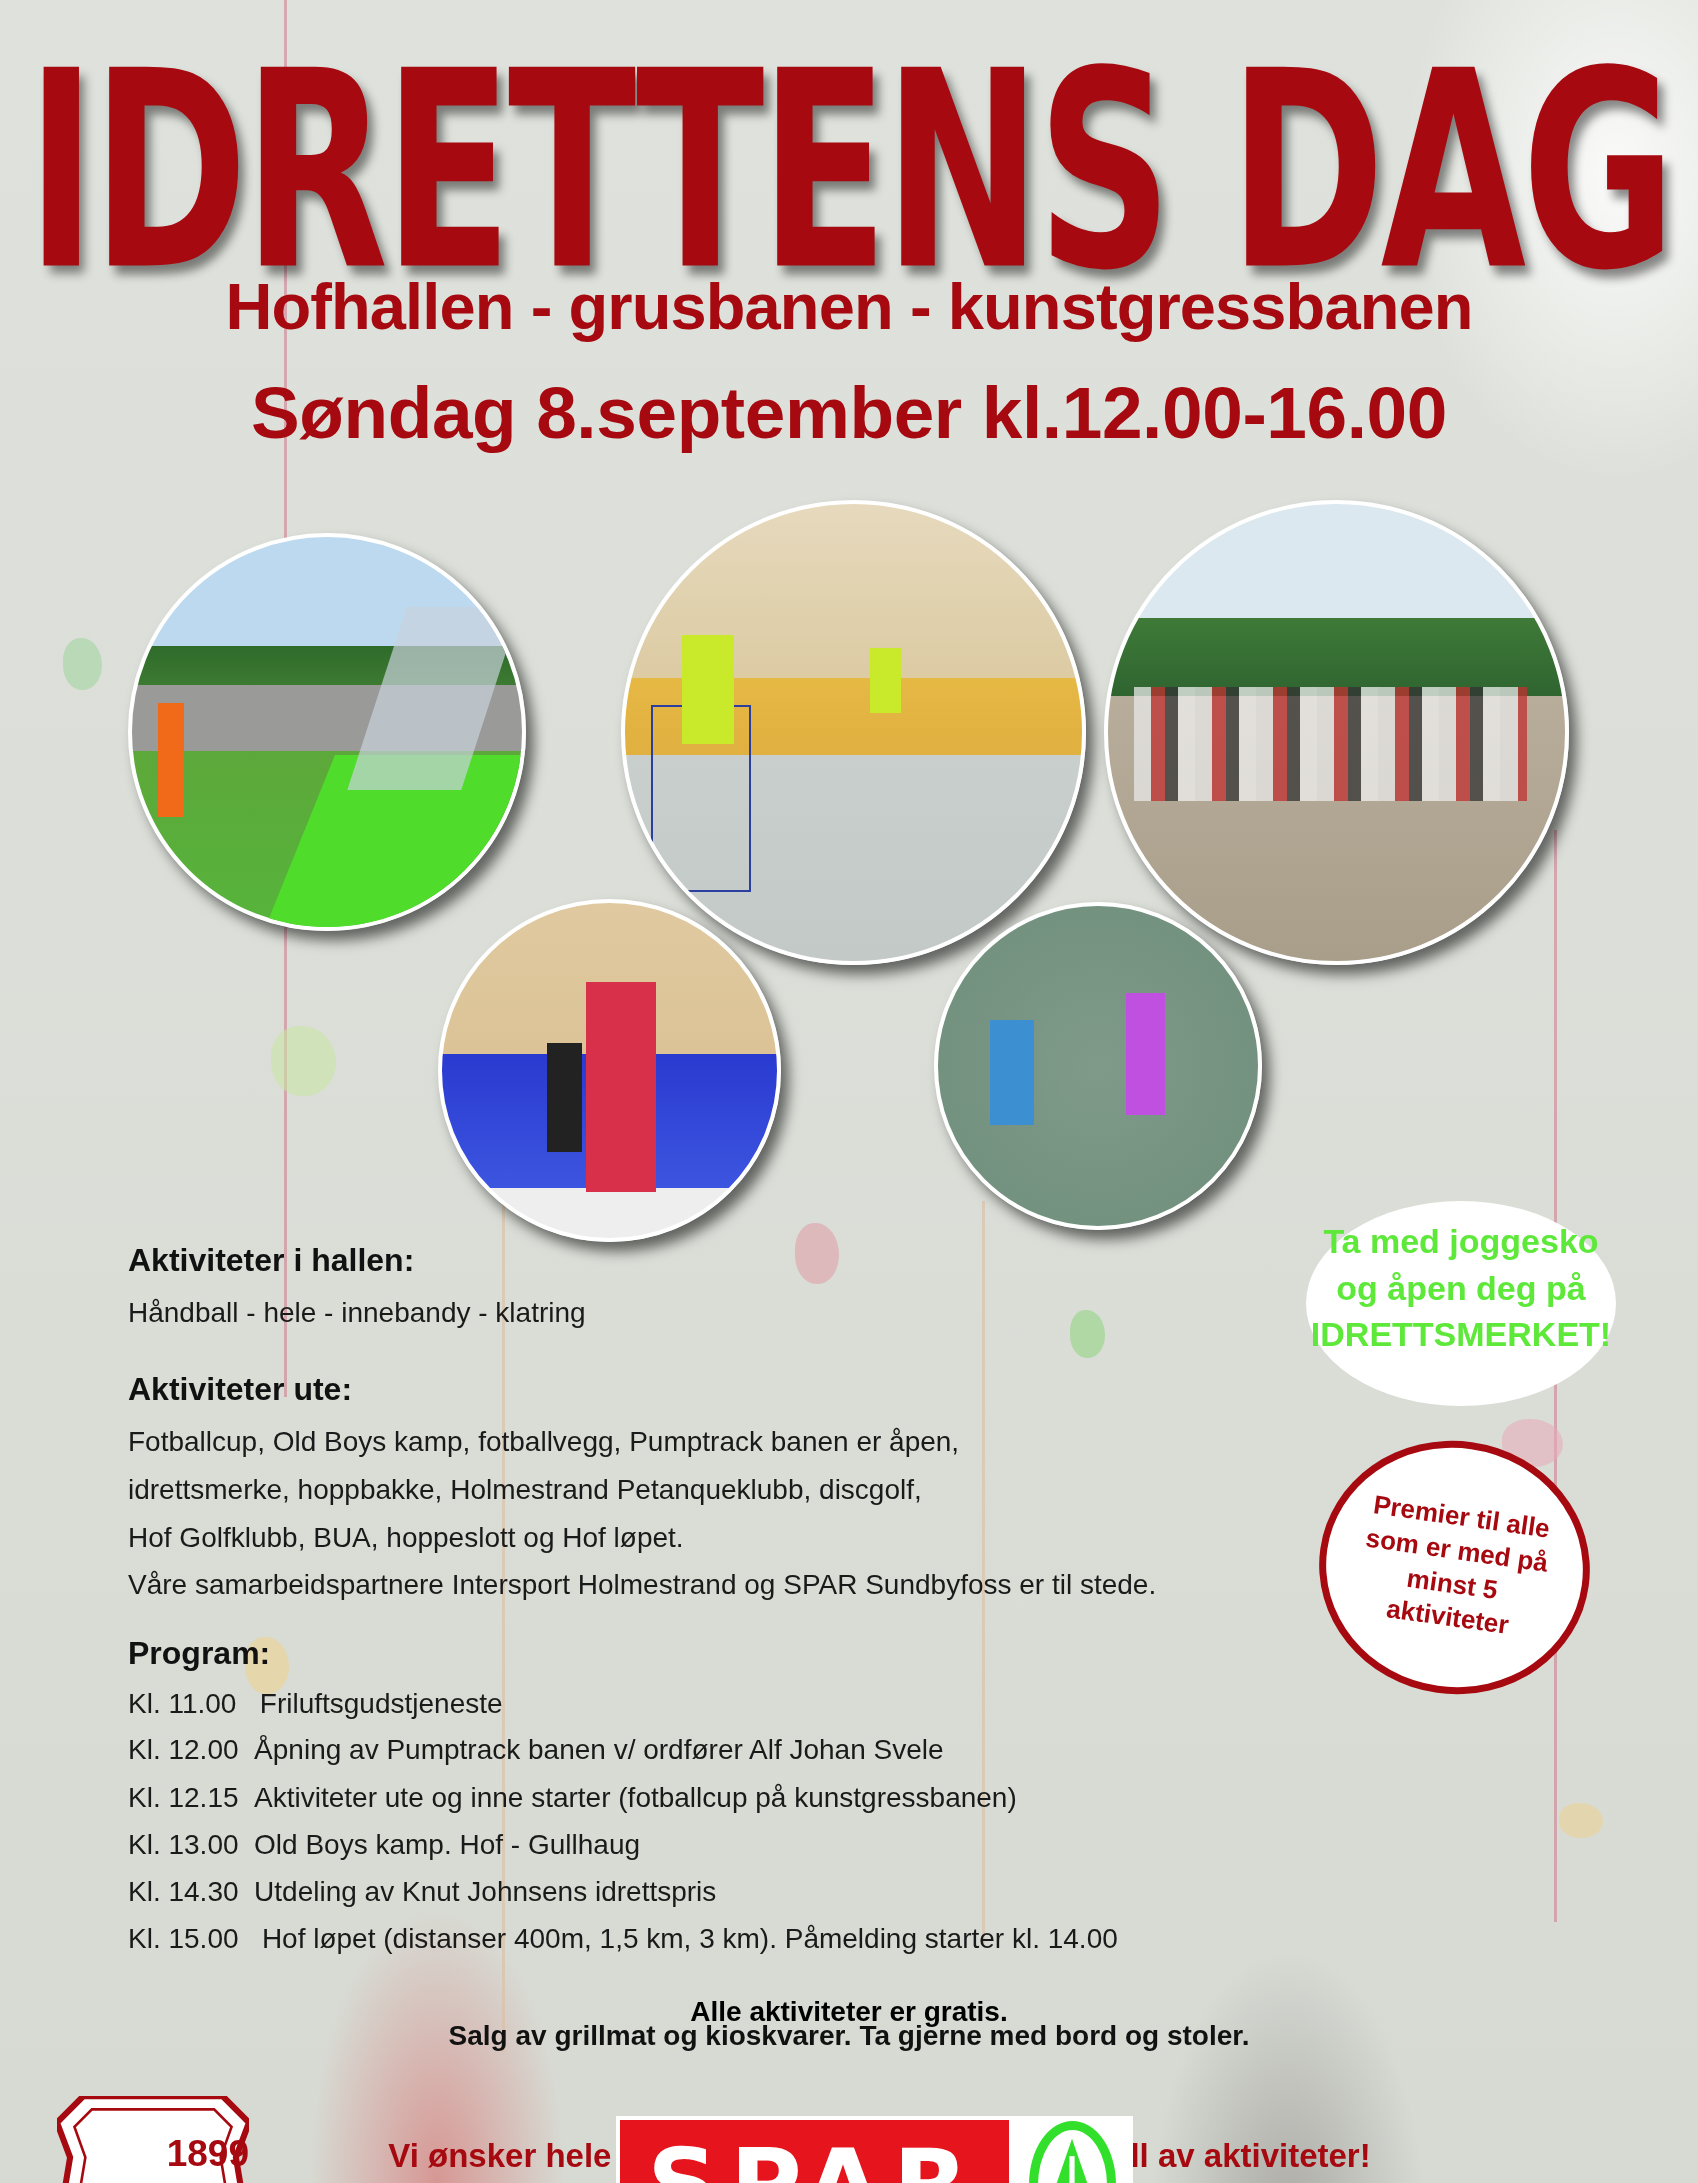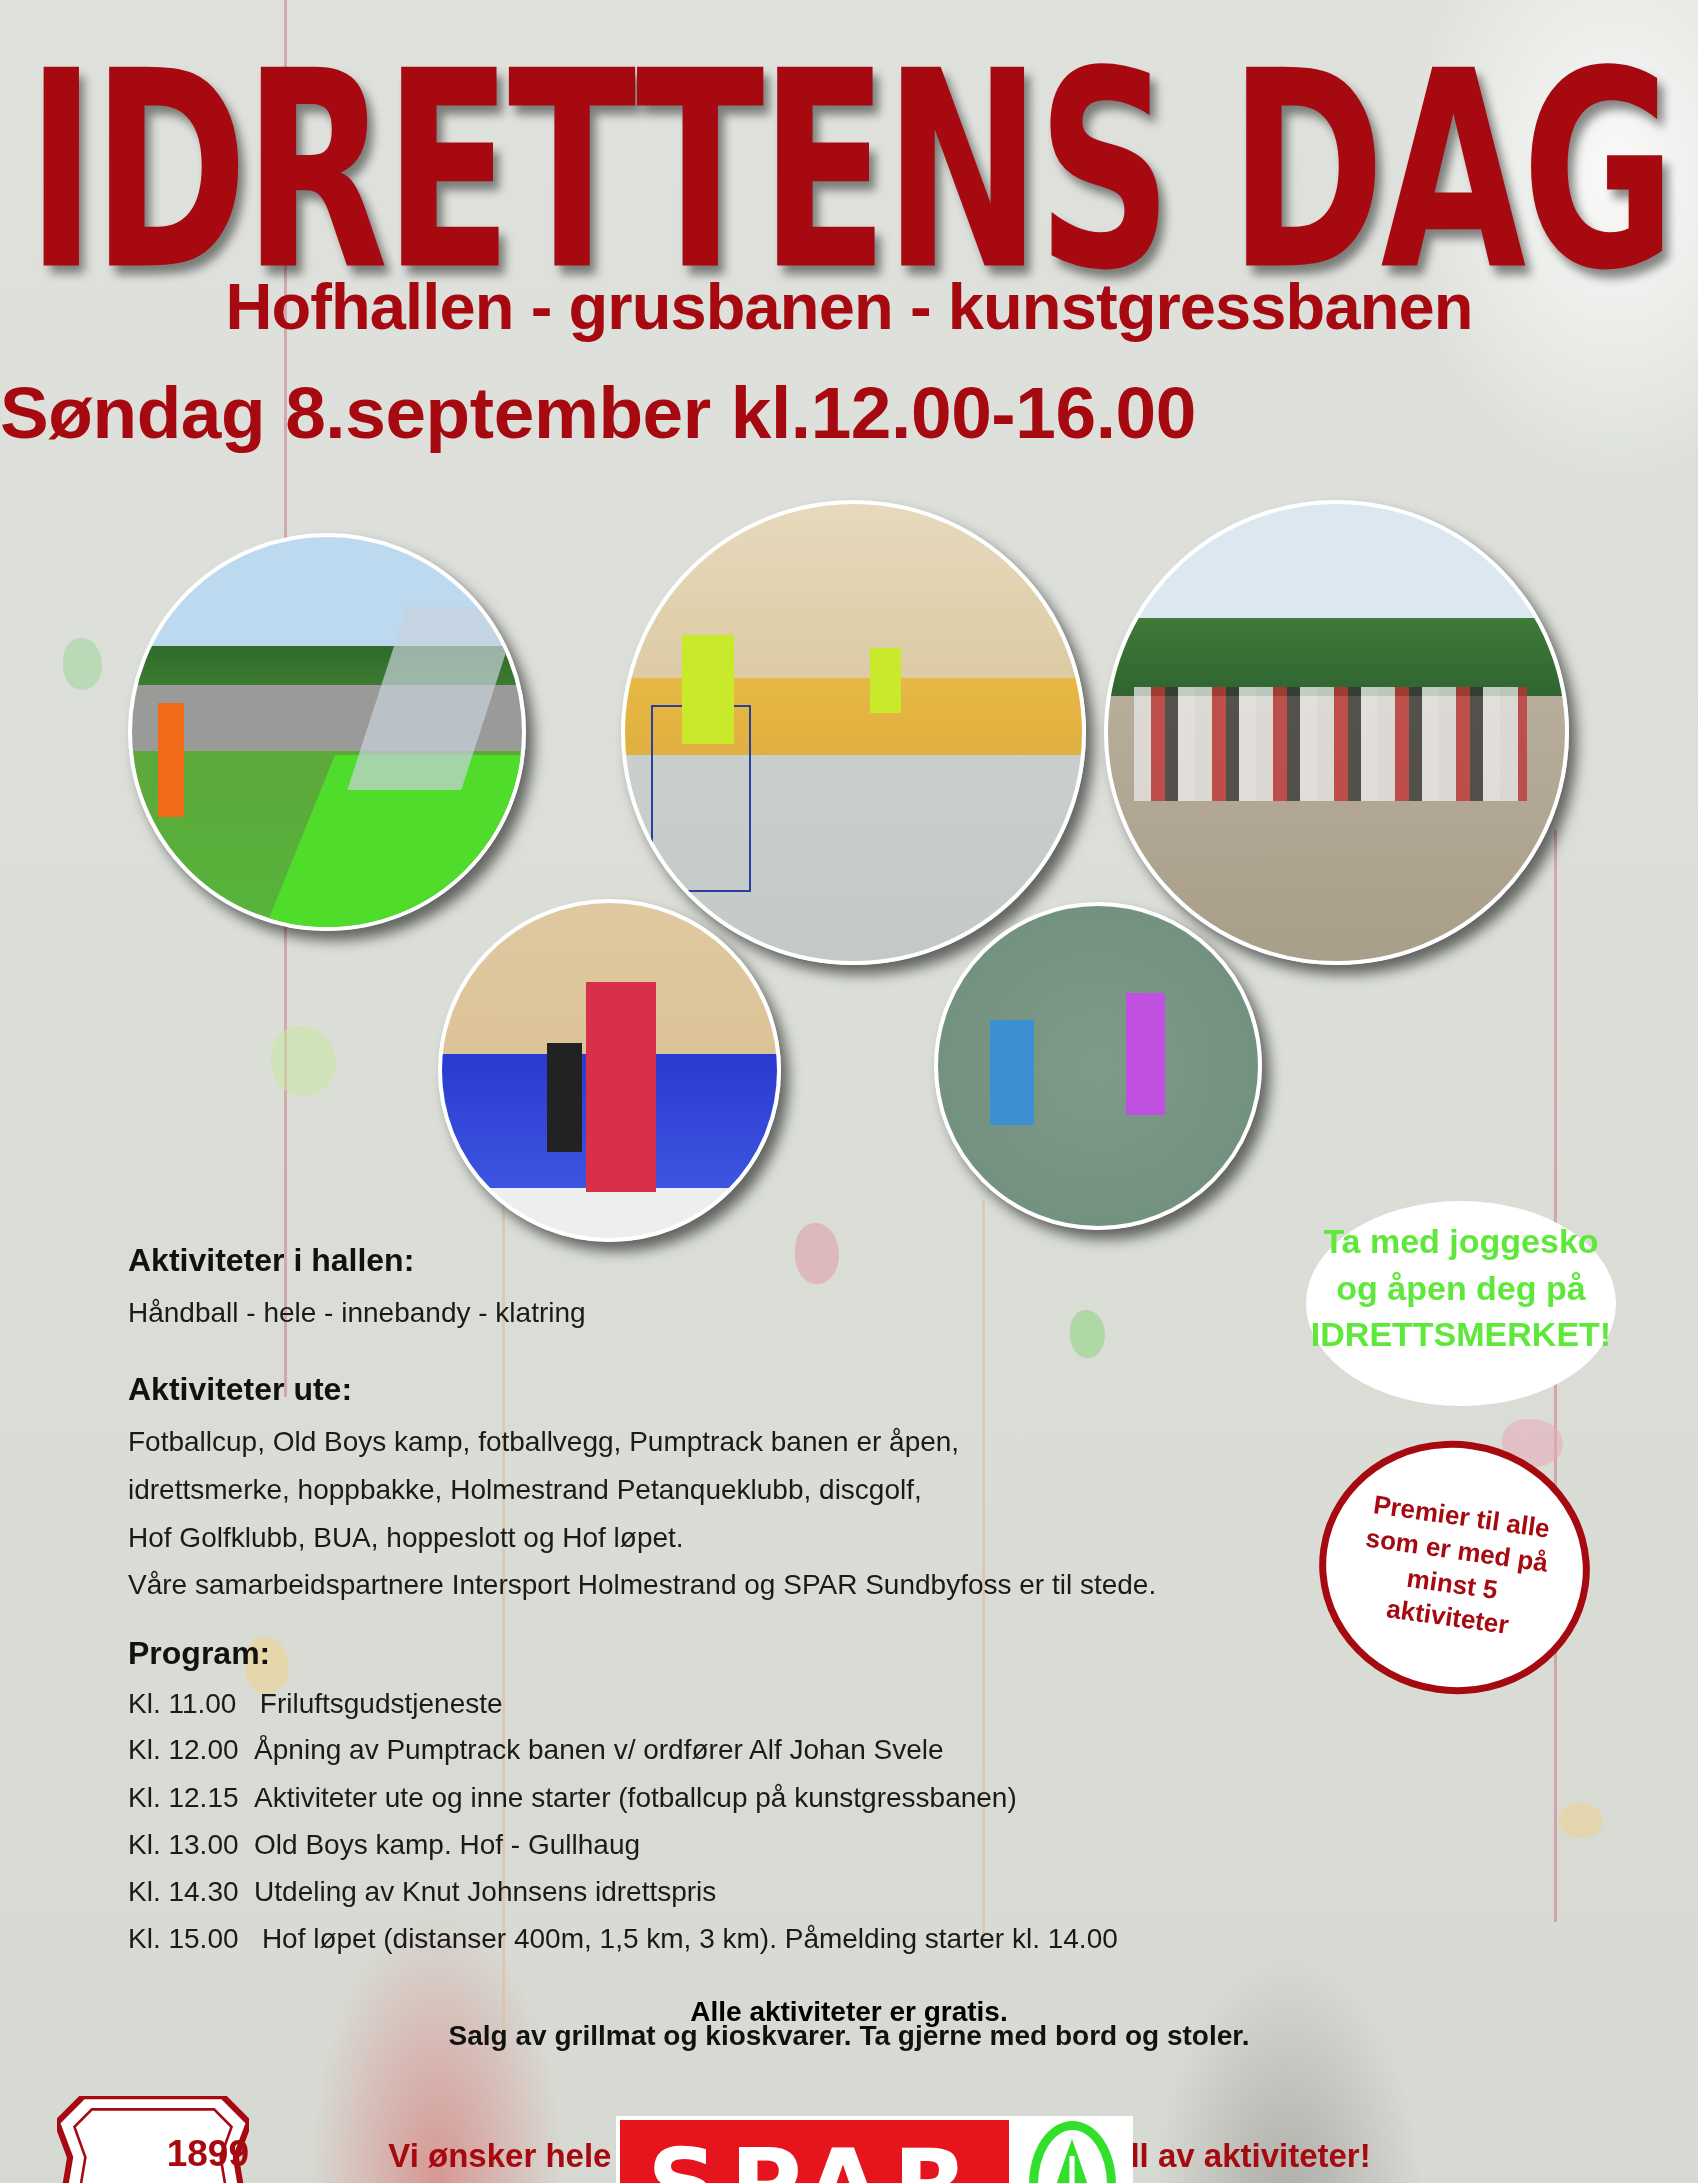--- a/index.html
+++ b/index.html
@@ -11,21 +11,21 @@
       radial-gradient(ellipse 183px 393px at 437px 2183px, rgba(214,96,96,0.55), rgba(214,96,96,0) 70%),
       radial-gradient(ellipse 196px 393px at 1288px 2227px, rgba(90,80,80,0.35), rgba(90,80,80,0) 70%),
       linear-gradient(180deg, #dfe2dc 0%, #d9ddd6 60%, #d6d9d2 100%); }
   .rope { position:absolute; width:2.6px; background:rgba(205,120,140,0.55); }
   .hold { position:absolute; border-radius:45% 55% 50% 50%; opacity:0.55; }
   .title { position:absolute; left:0; width:100%; top:35px; text-align:center;
     font-family:"DejaVu Sans", sans-serif; font-weight:bold; font-size:188px; letter-spacing:-4.4px;
     color:#a60a10; text-shadow:6.1px 6.1px 7.9px rgba(0,0,0,0.45); transform:scaleY(1.45); transform-origin:top center; line-height:1; }
   .sub1 { position:absolute; left:0; width:100%; top:269px; text-align:center;
     font-weight:bold; font-size:65px; color:#a60a10; letter-spacing:-0.9px; }
-  .sub2 { position:absolute; left:0; width:100%; top:371px; 
+  .sub2 { position:absolute; left:0; width:100%; top:371px; text-align:center;
     font-weight:bold; font-size:73px; color:#a60a10; letter-spacing:-0.4px; }
   .photo { position:absolute; border-radius:50%; border:4.4px solid #fff;
     box-shadow:7.9px 9.6px 13px rgba(0,0,0,0.55); overflow:hidden; }
   .h2 { position:absolute; font-weight:bold; font-size:32px; color:#111; }
   .p { position:absolute; font-size:28px; color:#1a1a1a; white-space:nowrap; }
   .bubble-green { position:absolute; left:1306px; top:1201px; width:310px; height:205px;
     background:#fff; border-radius:50%; display:flex; align-items:center; justify-content:center; }
   .bubble-green .t { text-align:center; font-weight:bold; font-size:34px; color:#5de83a; line-height:1.38; margin-top:-31px; }
   .bubble-red { position:absolute; left:1319px; top:1441px; width:271px; height:253px;
     background:#fff; border:7px solid #a60a10; border-radius:50%; transform:rotate(8deg);

